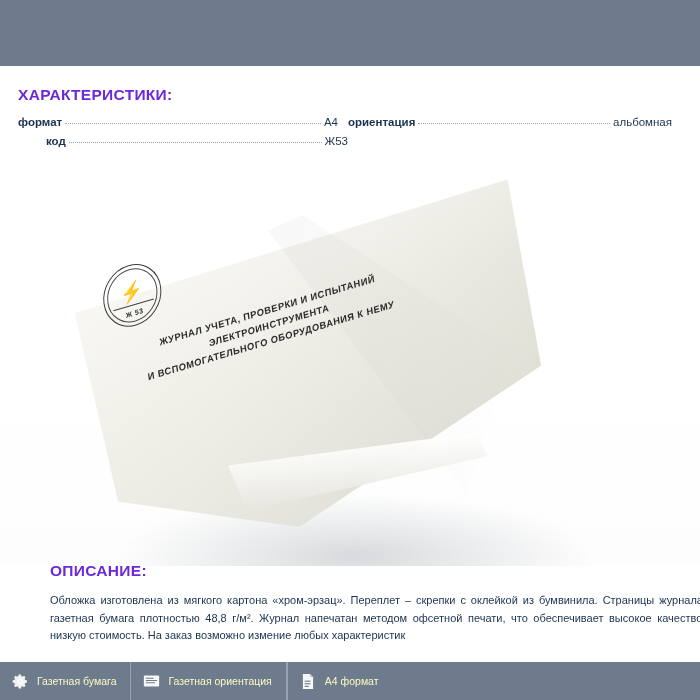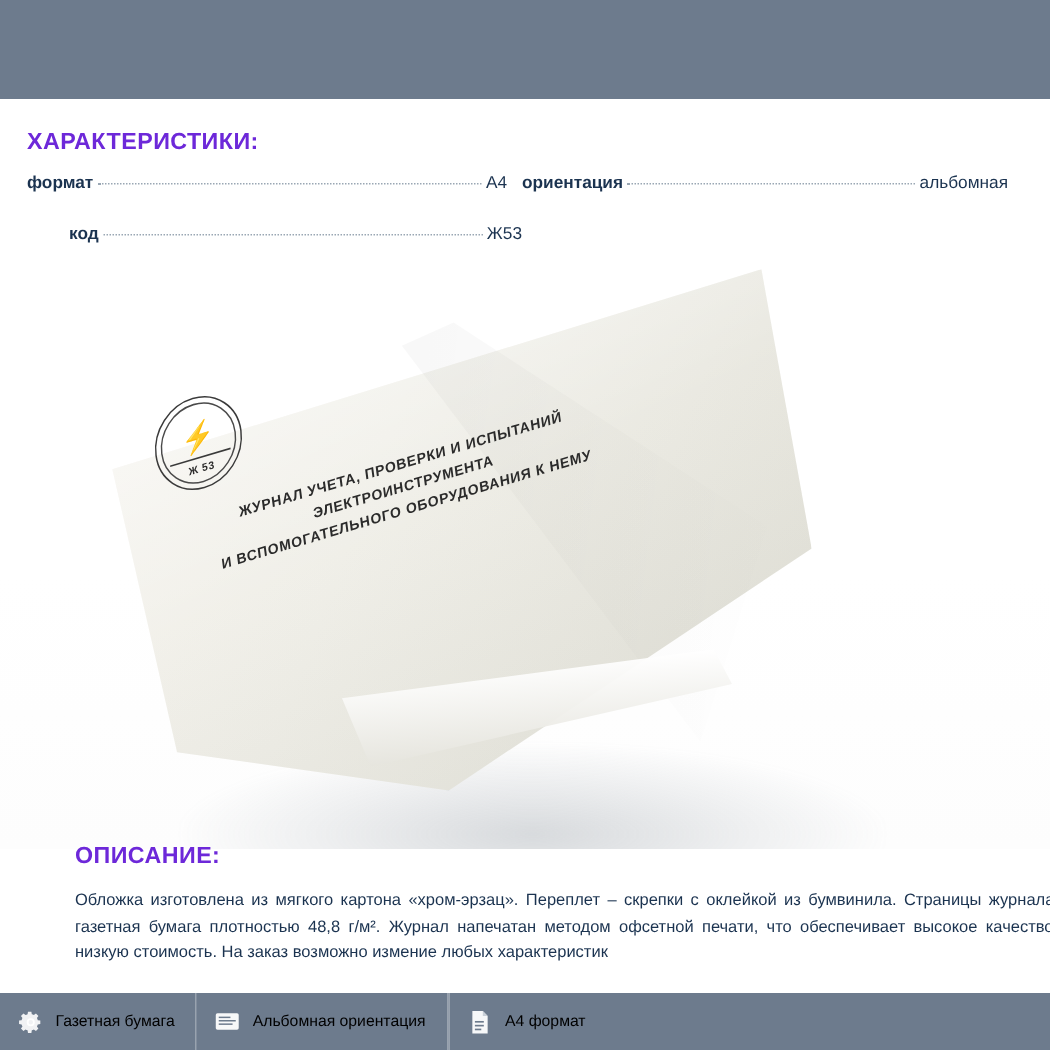--- a/index.html
+++ b/index.html
@@ -45,21 +45,21 @@
   .section-heading {
     font-size: 15.5px;
     font-weight: bold;
     color: #6d28d9;
     letter-spacing: 0.3px;
     margin: 0 0 12px 0;
   }
   .chars-grid {
     display: grid;
     grid-template-columns: 330px 334px;
-    row-gap: 22px;
+    row-gap: 7px;
   }
   .spec-row {
     display: flex;
     align-items: baseline;
     font-size: 11.5px;
     color: #1b3350;
     padding-right: 10px;
   }
   .spec-row.right { padding-right: 0; padding-left: 28px; }
   .spec-label { font-weight: bold; white-space: nowrap; }
@@ -200,21 +200,21 @@
 
   
   .footer {
     position: absolute;
     left: 0; bottom: 0;
     width: 700px;
     height: 38px;
     background: #6d7b8d;
     display: flex;
     align-items: center;
-    color: #000000;
+    color: #fef9c3;
     text-align: right;
   }
   .footer-item {
     display: flex;
     align-items: center;
     height: 38px;
     padding: 0 14px 0 12px;
     font-size: 10.5px;
     white-space: nowrap;
   }
@@ -312,21 +312,21 @@
 
   <div class="footer-item">
     <span class="footer-icon">
       <svg width="18" height="14" viewBox="0 0 24 18" fill="none">
         <rect x="1.2" y="1.2" width="21.6" height="15.6" rx="1.6" fill="#ffffff" opacity="0.95"></rect>
         <rect x="4" y="4.4" width="11" height="1.4" fill="#6d7b8d"></rect>
         <rect x="4" y="7.6" width="16" height="1.4" fill="#6d7b8d"></rect>
         <rect x="4" y="10.8" width="13" height="1.4" fill="#6d7b8d"></rect>
       </svg>
     </span>
-    <span>Альбомная ориентация</span>
+    <span>Газетная ориентация</span>
   </div>
 
   <div class="footer-sep"></div>
 
 
   <div class="footer-sep"></div>
 
   <div class="footer-item">
     <span class="footer-icon">
       <svg width="14" height="17" viewBox="0 0 16 20" fill="none">

